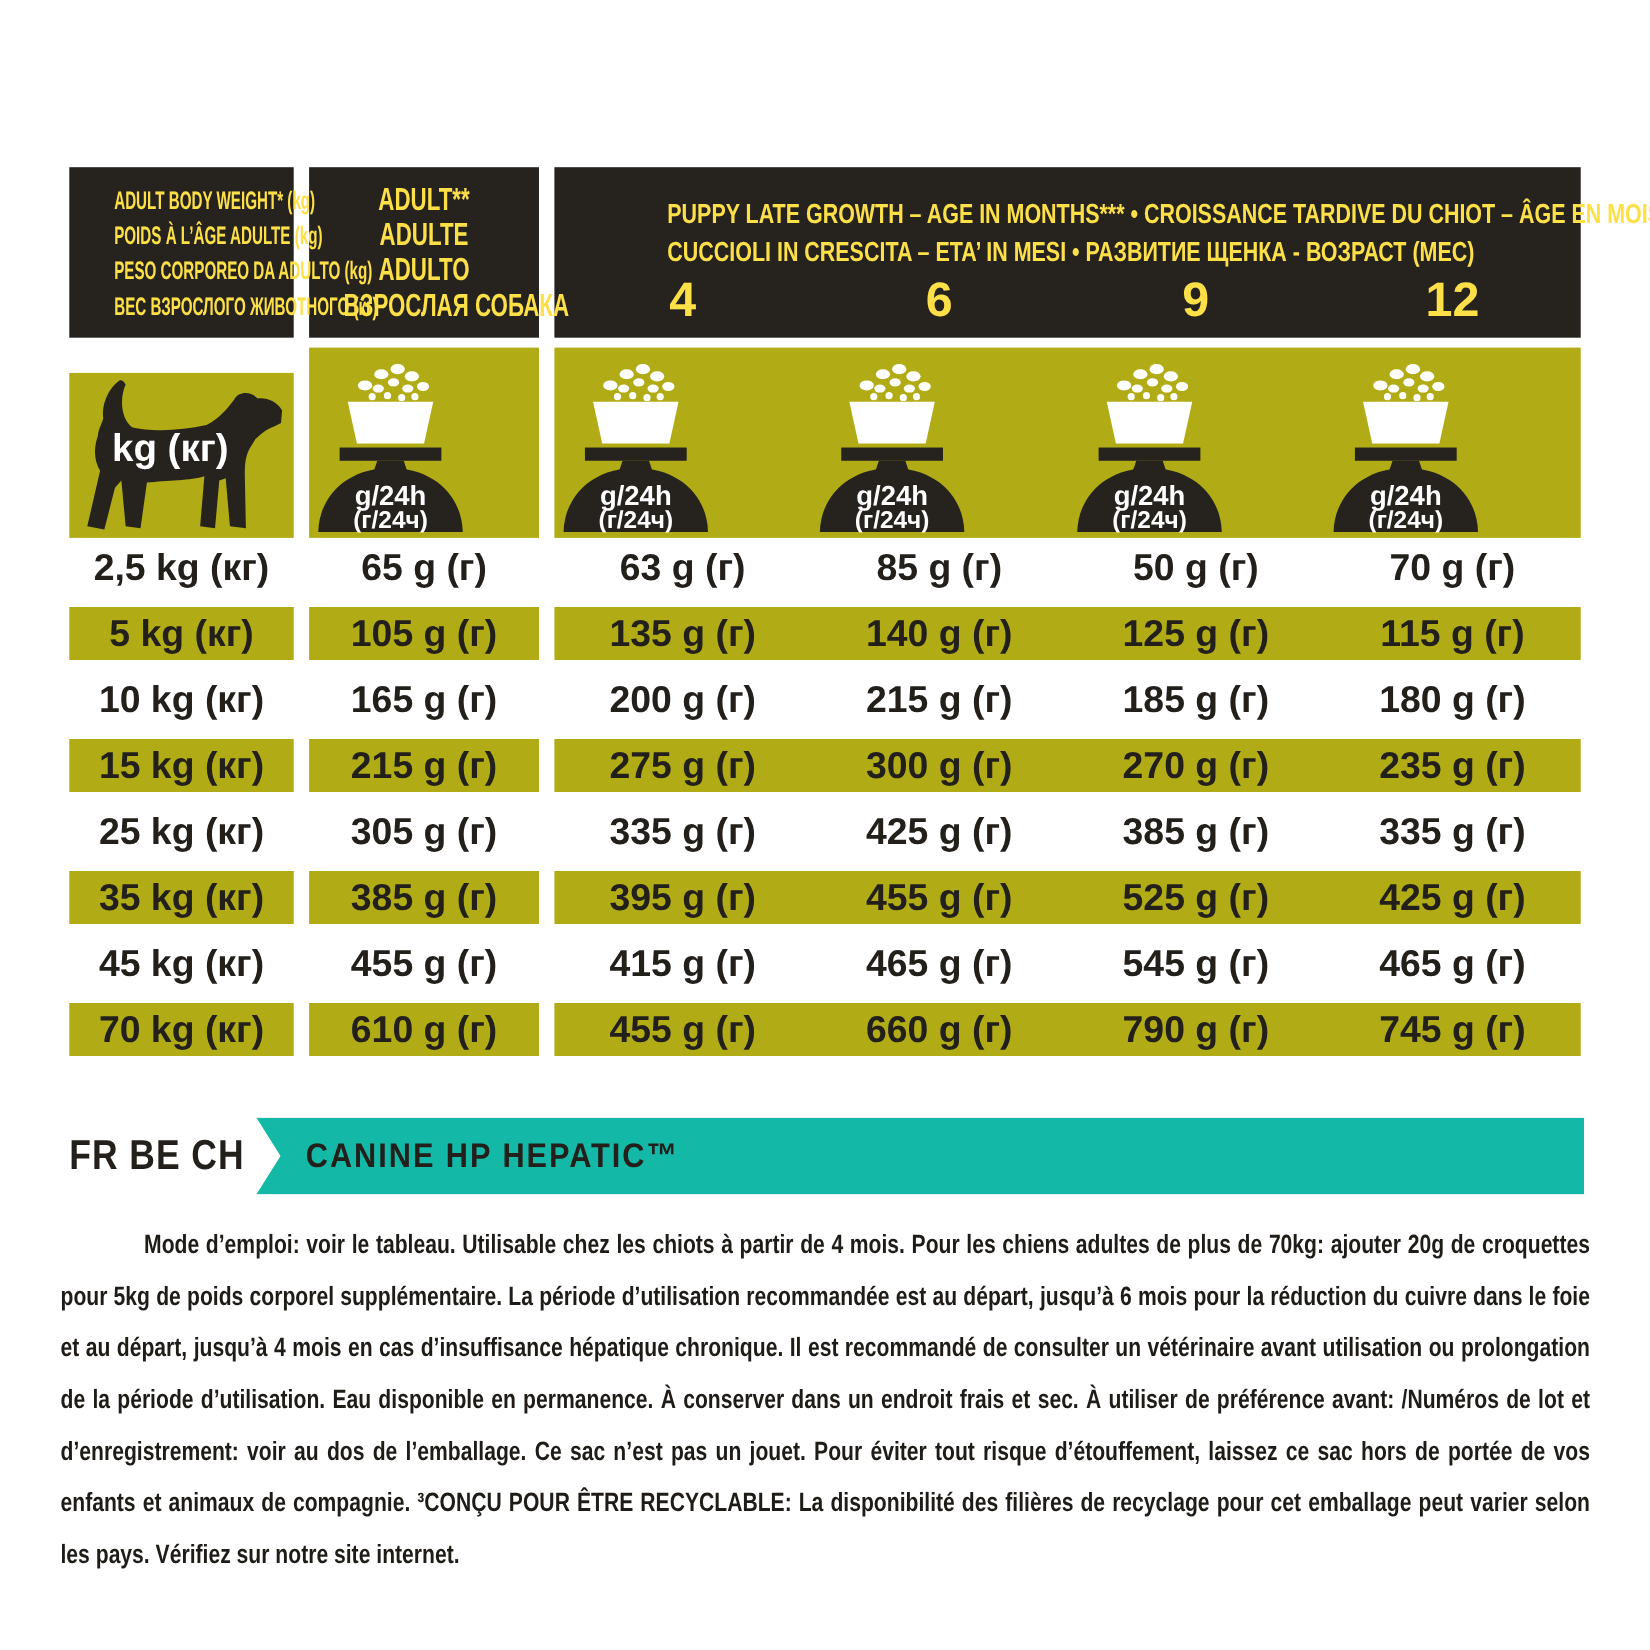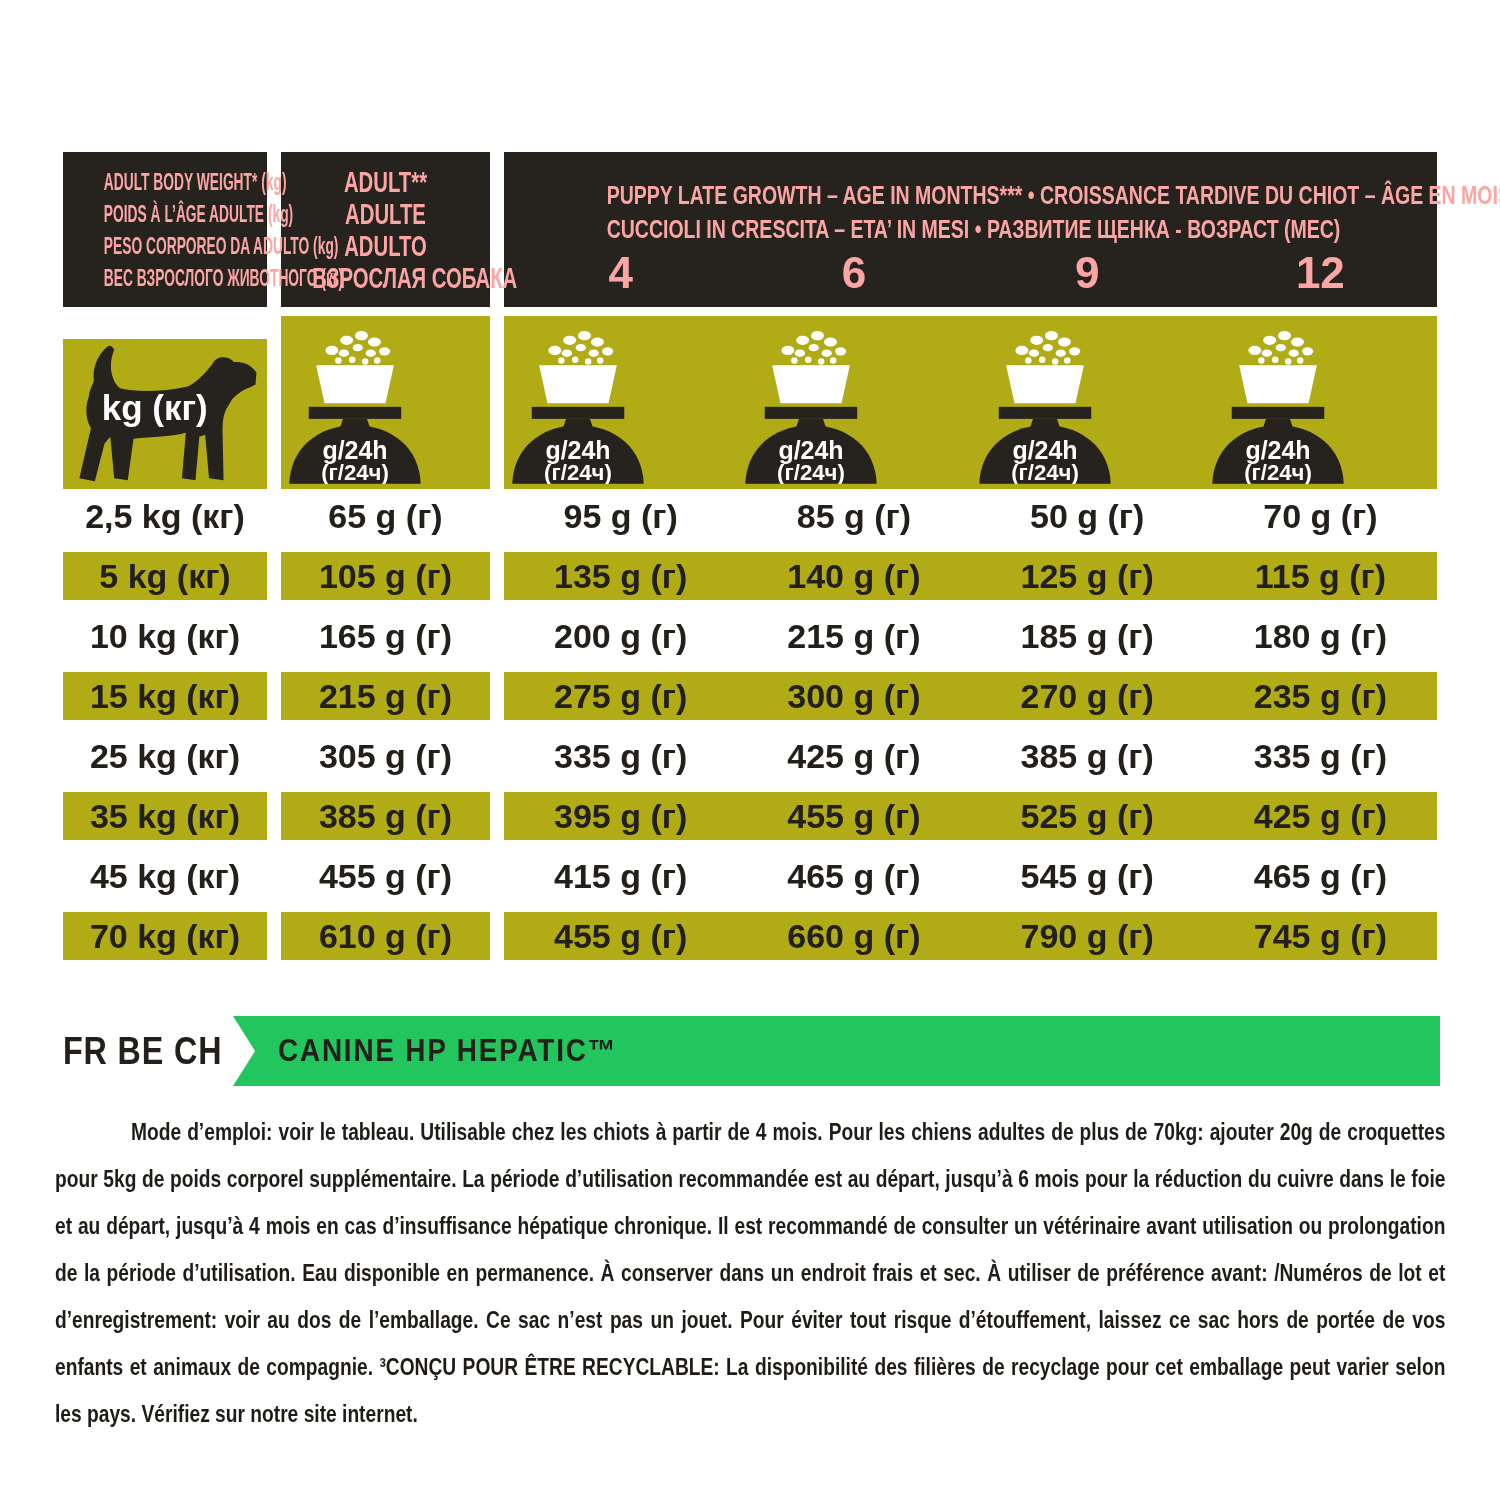--- a/index.html
+++ b/index.html
@@ -4,21 +4,21 @@
 <style>
   html,body { margin:0; padding:0; background:#fff; }
   .page { position:relative; width:1500px; height:1500px; background:#ffffff; overflow:hidden;
           font-family:"Liberation Sans", sans-serif; }
 
   .table { position:absolute; left:63px; top:152px; width:1374px; }
   .grid-row { display:grid; grid-template-columns:204px 209px 933px; column-gap:14px; }
 
   
   .header-row { height:155px; margin-bottom:9px; }
-  .block.dark { background:#26231f; color:#fca5a5; }
+  .block.dark { background:#26231f; color:#fde047; }
   .hb1,.hb2 { display:flex; flex-direction:column; justify-content:center; text-align:center; }
   .hline { white-space:nowrap; font-weight:bold; }
   .hb1 .hline { font-size:23px; line-height:32px; transform:scaleX(.60); }
   .hb2 .hline { font-size:29px; line-height:32px; transform:scaleX(.70); }
   .hb3 { display:flex; flex-direction:column; padding-top:26px; text-align:center; }
   .hb3 .hline { font-size:25px; line-height:34px; transform:scaleX(.78); }
   .months { display:grid; grid-template-columns:repeat(4,1fr); margin-top:2px; }
   .month { text-align:center; font-size:44px; font-weight:bold; line-height:50px; }
 
   
@@ -37,21 +37,21 @@
   .rb.p4 { display:grid; grid-template-columns:repeat(4,1fr); }
   .data-row.shaded .rb { background:#b1ac16; background-clip:content-box; padding:6px 0;align-items:center; }
   .cell { flex:1; display:flex; align-items:center; justify-content:center; }
   .cell span { font-size:34px; font-weight:bold; color:#23201c; white-space:nowrap; }
 
   
   .footer-row { position:absolute; left:63px; top:1016px; width:1377px; height:70px; display:flex; }
   .region { width:170px; flex:none; font-size:38px; font-weight:bold; color:#23201c;
             line-height:70px; letter-spacing:1px; white-space:nowrap;
             transform:scaleX(.85); transform-origin:0 50%; }
-  .band { flex:1; background:#22c55e; display:flex; align-items:center; padding-left:45px;
+  .band { flex:1; background:#14b8a6; display:flex; align-items:center; padding-left:45px;
           clip-path:polygon(0 0, 100% 0, 100% 100%, 0 100%, 22px 50%); }
   .band-text { font-size:31px; font-weight:bold; color:#23201c; letter-spacing:2px;
                white-space:nowrap; transform:scaleX(.9); transform-origin:0 50%; }
 
   
   .para-wrap { position:absolute; left:55px; top:1108px; width:1390px; }
   .para { margin:0; width:1738px; transform:scaleX(.8); transform-origin:0 0;
           font-size:24px; font-weight:bold; line-height:47px; color:#1f1c18;
           text-align:justify; text-indent:95px; }
 </style>
@@ -230,21 +230,21 @@
               <span>2,5 kg (кг)</span>
             </div>
           </div>
           <div class="rb">
             <div class="cell">
               <span>65 g (г)</span>
             </div>
           </div>
           <div class="rb p4">
             <div class="cell">
-              <span>95 g (г)</span>
+              <span>63 g (г)</span>
             </div>
             <div class="cell">
               <span>85 g (г)</span>
             </div>
             <div class="cell">
               <span>50 g (г)</span>
             </div>
             <div class="cell">
               <span>70 g (г)</span>
             </div>

